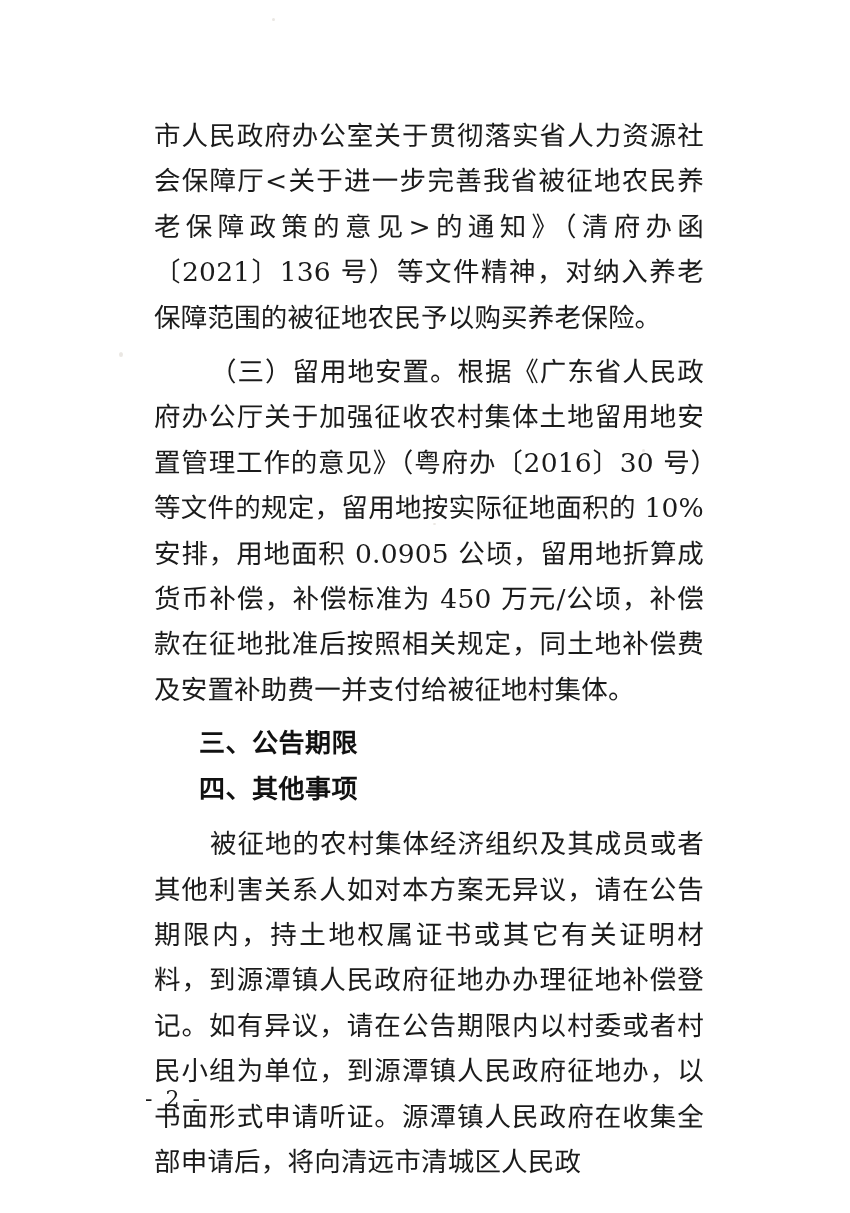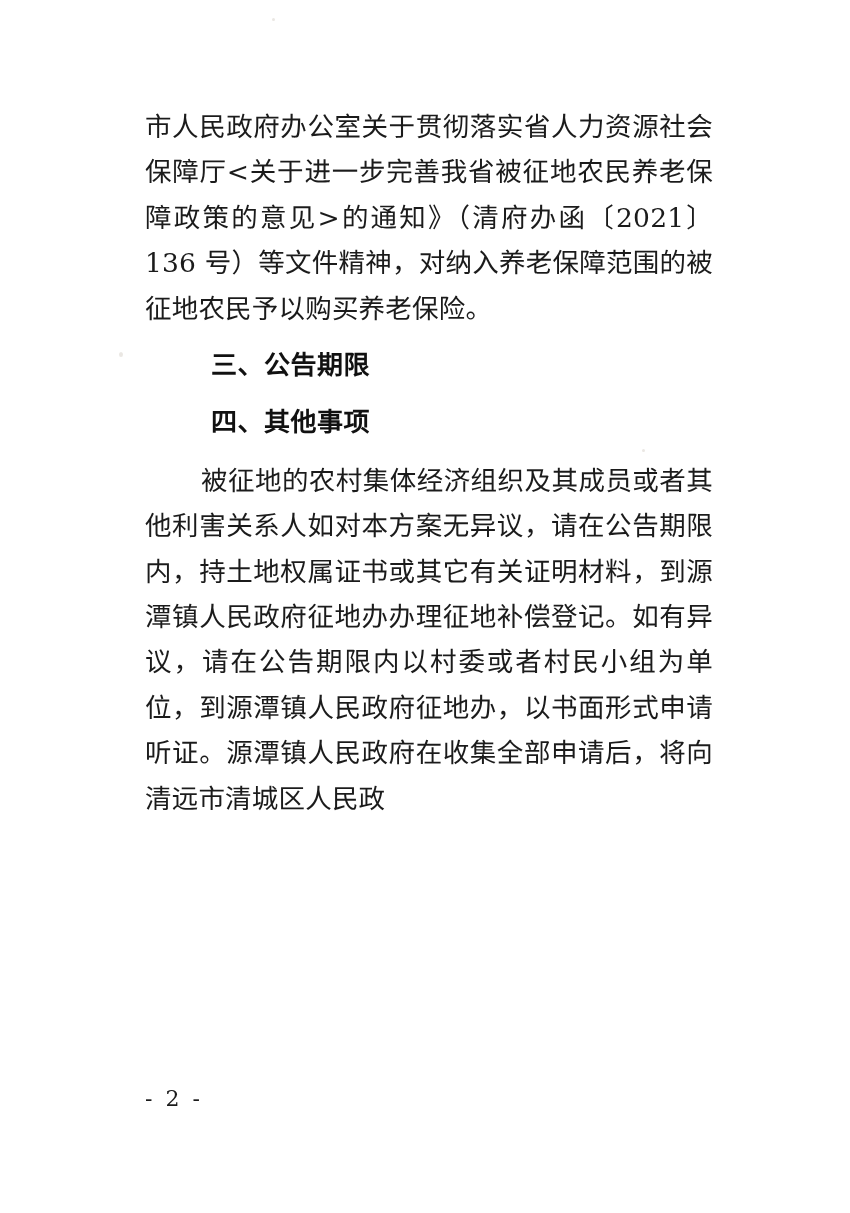--- a/index.html
+++ b/index.html
@@ -30,40 +30,40 @@
 
   
   .para {
     font-family: "DejaVu Serif", "Liberation Serif", serif;
     font-size: 26.5px;
     line-height: 45.4px;
     color: #1b1b1b;
     text-align: justify;
     text-justify: inter-character;
     letter-spacing: 0.2px;
-    margin: 0;
+    margin: 9px;
     -webkit-font-smoothing: none;
   }
 
   .para.cont {           
     text-indent: 0;
   }
 
   .para.indent {         
     text-indent: 56px;
   }
 
   
   .heading {
     font-family: "DejaVu Sans", "Liberation Sans", sans-serif;
     font-size: 26px;
     line-height: 45.4px;
     font-weight: 700;
     color: #111111;
-    margin: 12px;
+    margin: 0;
     text-indent: 54px;
     letter-spacing: 0.5px;
   }
 
   
   .page-number {
     position: absolute;
     left: 145px;
     top: 1086px;
     font-family: "DejaVu Serif", "Liberation Serif", serif;
@@ -88,20 +88,21 @@
 
   <span class="speckle" style="left:272px; top:18px;  width:3px; height:3px;"></span>
   <span class="speckle" style="left:119px; top:352px; width:4px; height:5px;"></span>
   <span class="speckle" style="left:642px; top:449px; width:3px; height:3px;"></span>
   <span class="speckle" style="left:433px; top:523px; width:3px; height:2px;"></span>
 
   <div class="doc-body">
 
     <p class="para cont">市人民政府办公室关于贯彻落实省人力资源社会保障厅&lt;关于进一步完善我省被征地农民养老保障政策的意见&gt;的通知》（清府办函〔2021〕136 号）等文件精神，对纳入养老保障范围的被征地农民予以购买养老保险。</p>
 
+    <p class="para indent">（三）留用地安置。根据《广东省人民政府办公厅关于加强征收农村集体土地留用地安置管理工作的意见》（粤府办〔2016〕30 号）等文件的规定，留用地按实际征地面积的 10%安排，用地面积 0.0905 公顷，留用地折算成货币补偿，补偿标准为 450 万元/公顷，补偿款在征地批准后按照相关规定，同土地补偿费及安置补助费一并支付给被征地村集体。</p>
 
 
     <h2 class="heading">三、公告期限</h2>
 
 
     <h2 class="heading">四、其他事项</h2>
 
     <p class="para indent">被征地的农村集体经济组织及其成员或者其他利害关系人如对本方案无异议，请在公告期限内，持土地权属证书或其它有关证明材料，到源潭镇人民政府征地办办理征地补偿登记。如有异议，请在公告期限内以村委或者村民小组为单位，到源潭镇人民政府征地办，以书面形式申请听证。源潭镇人民政府在收集全部申请后，将向清远市清城区人民政</p>
 
   </div>

